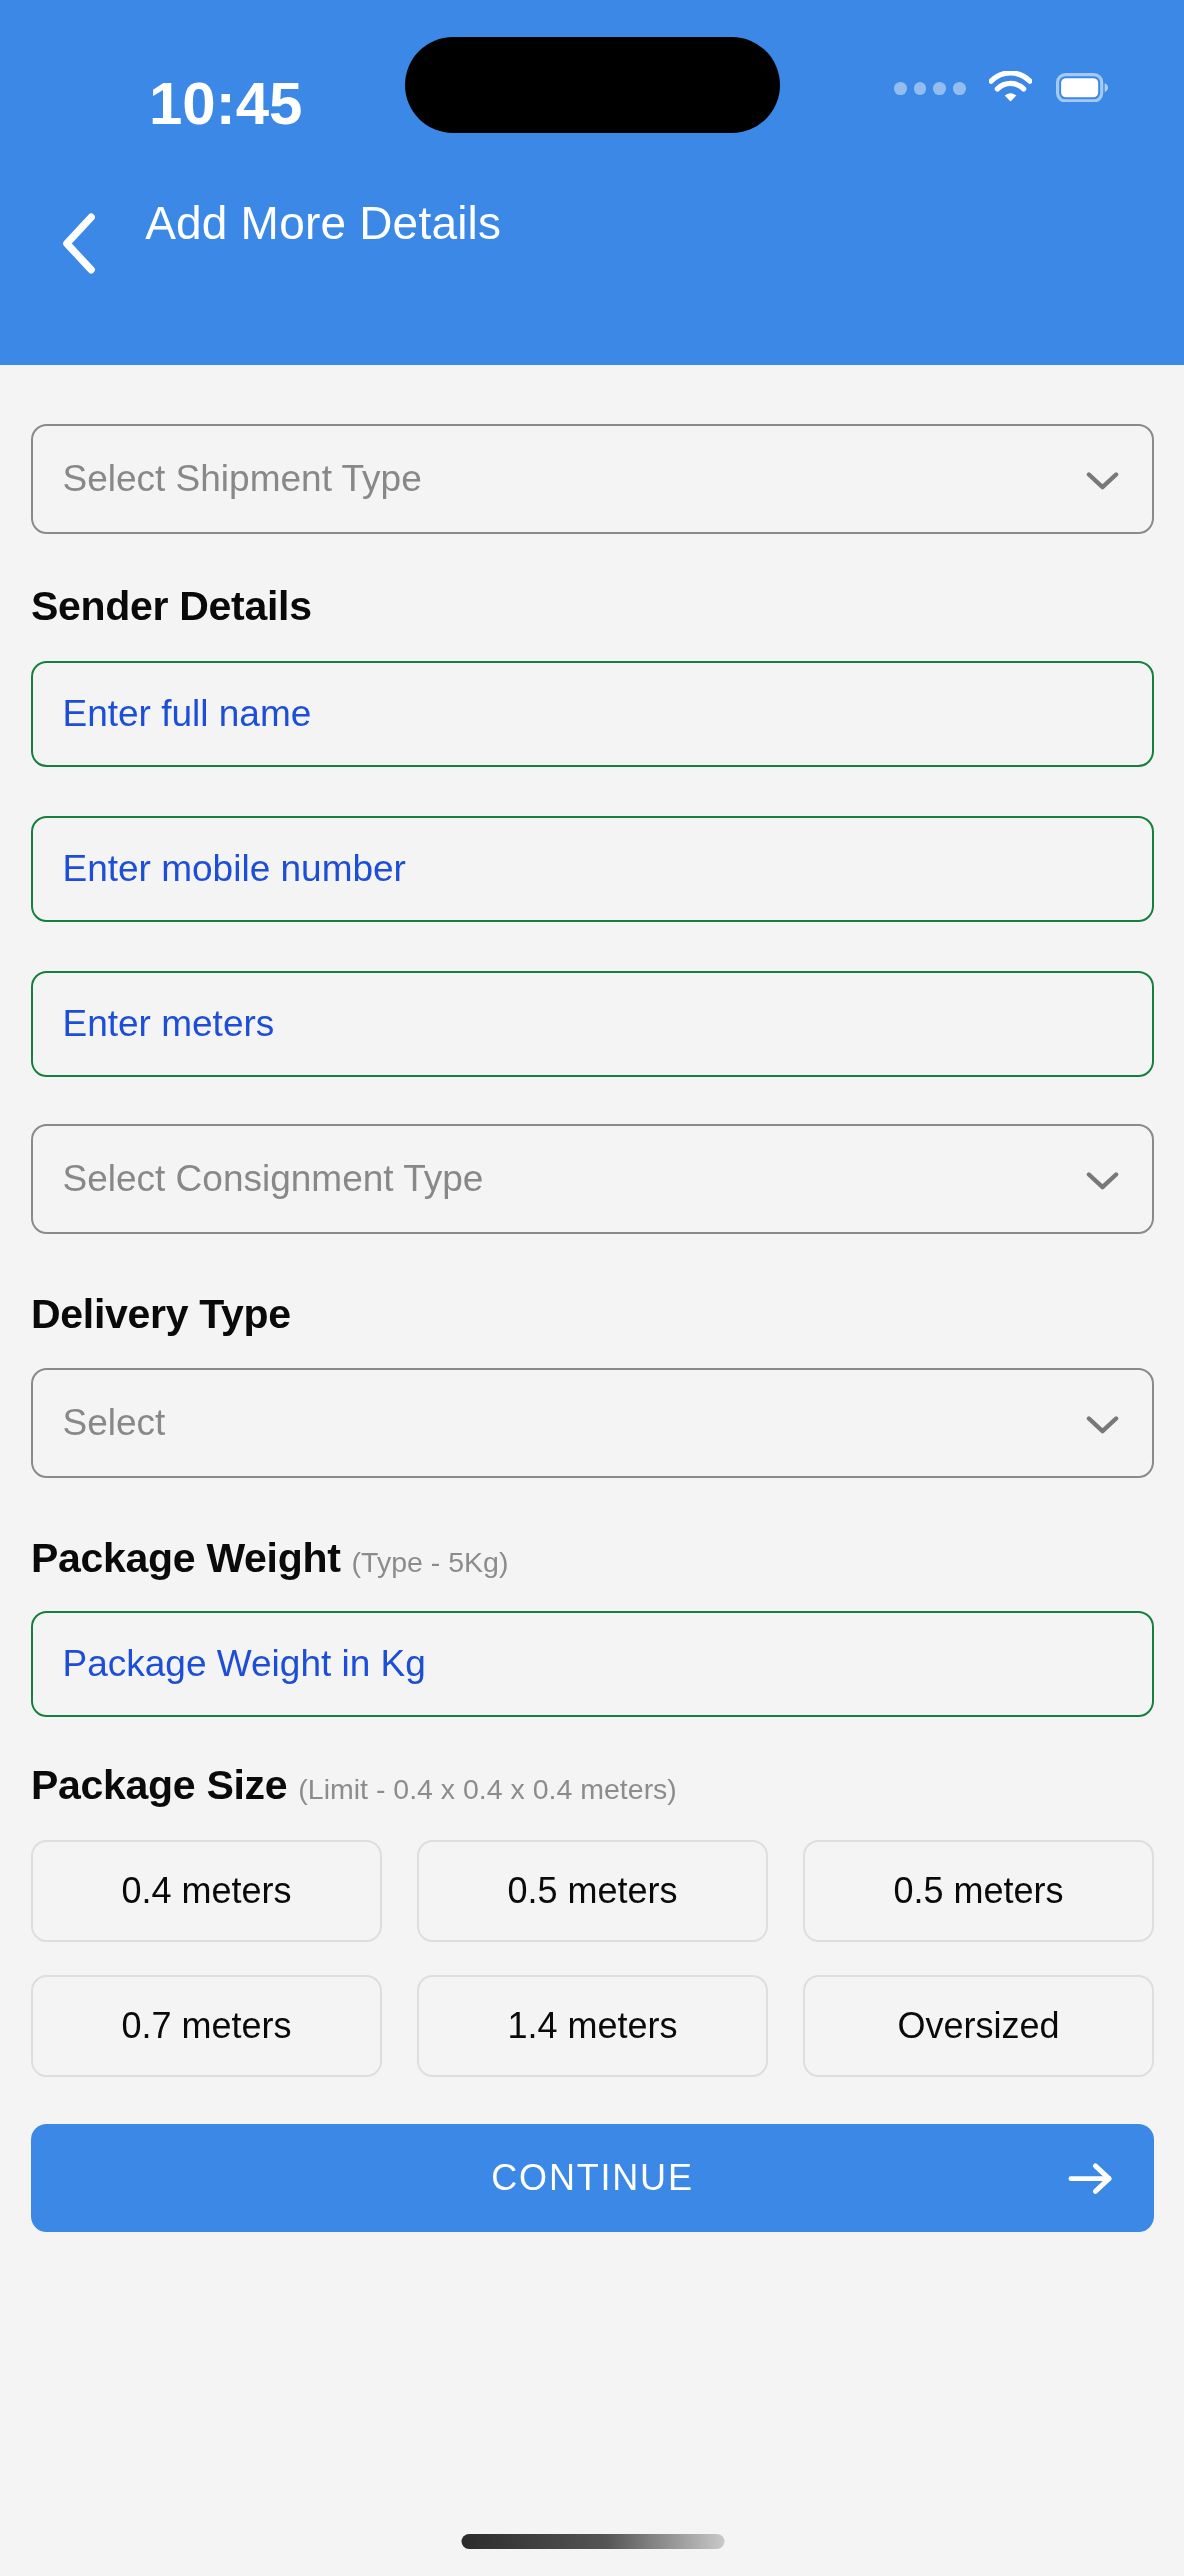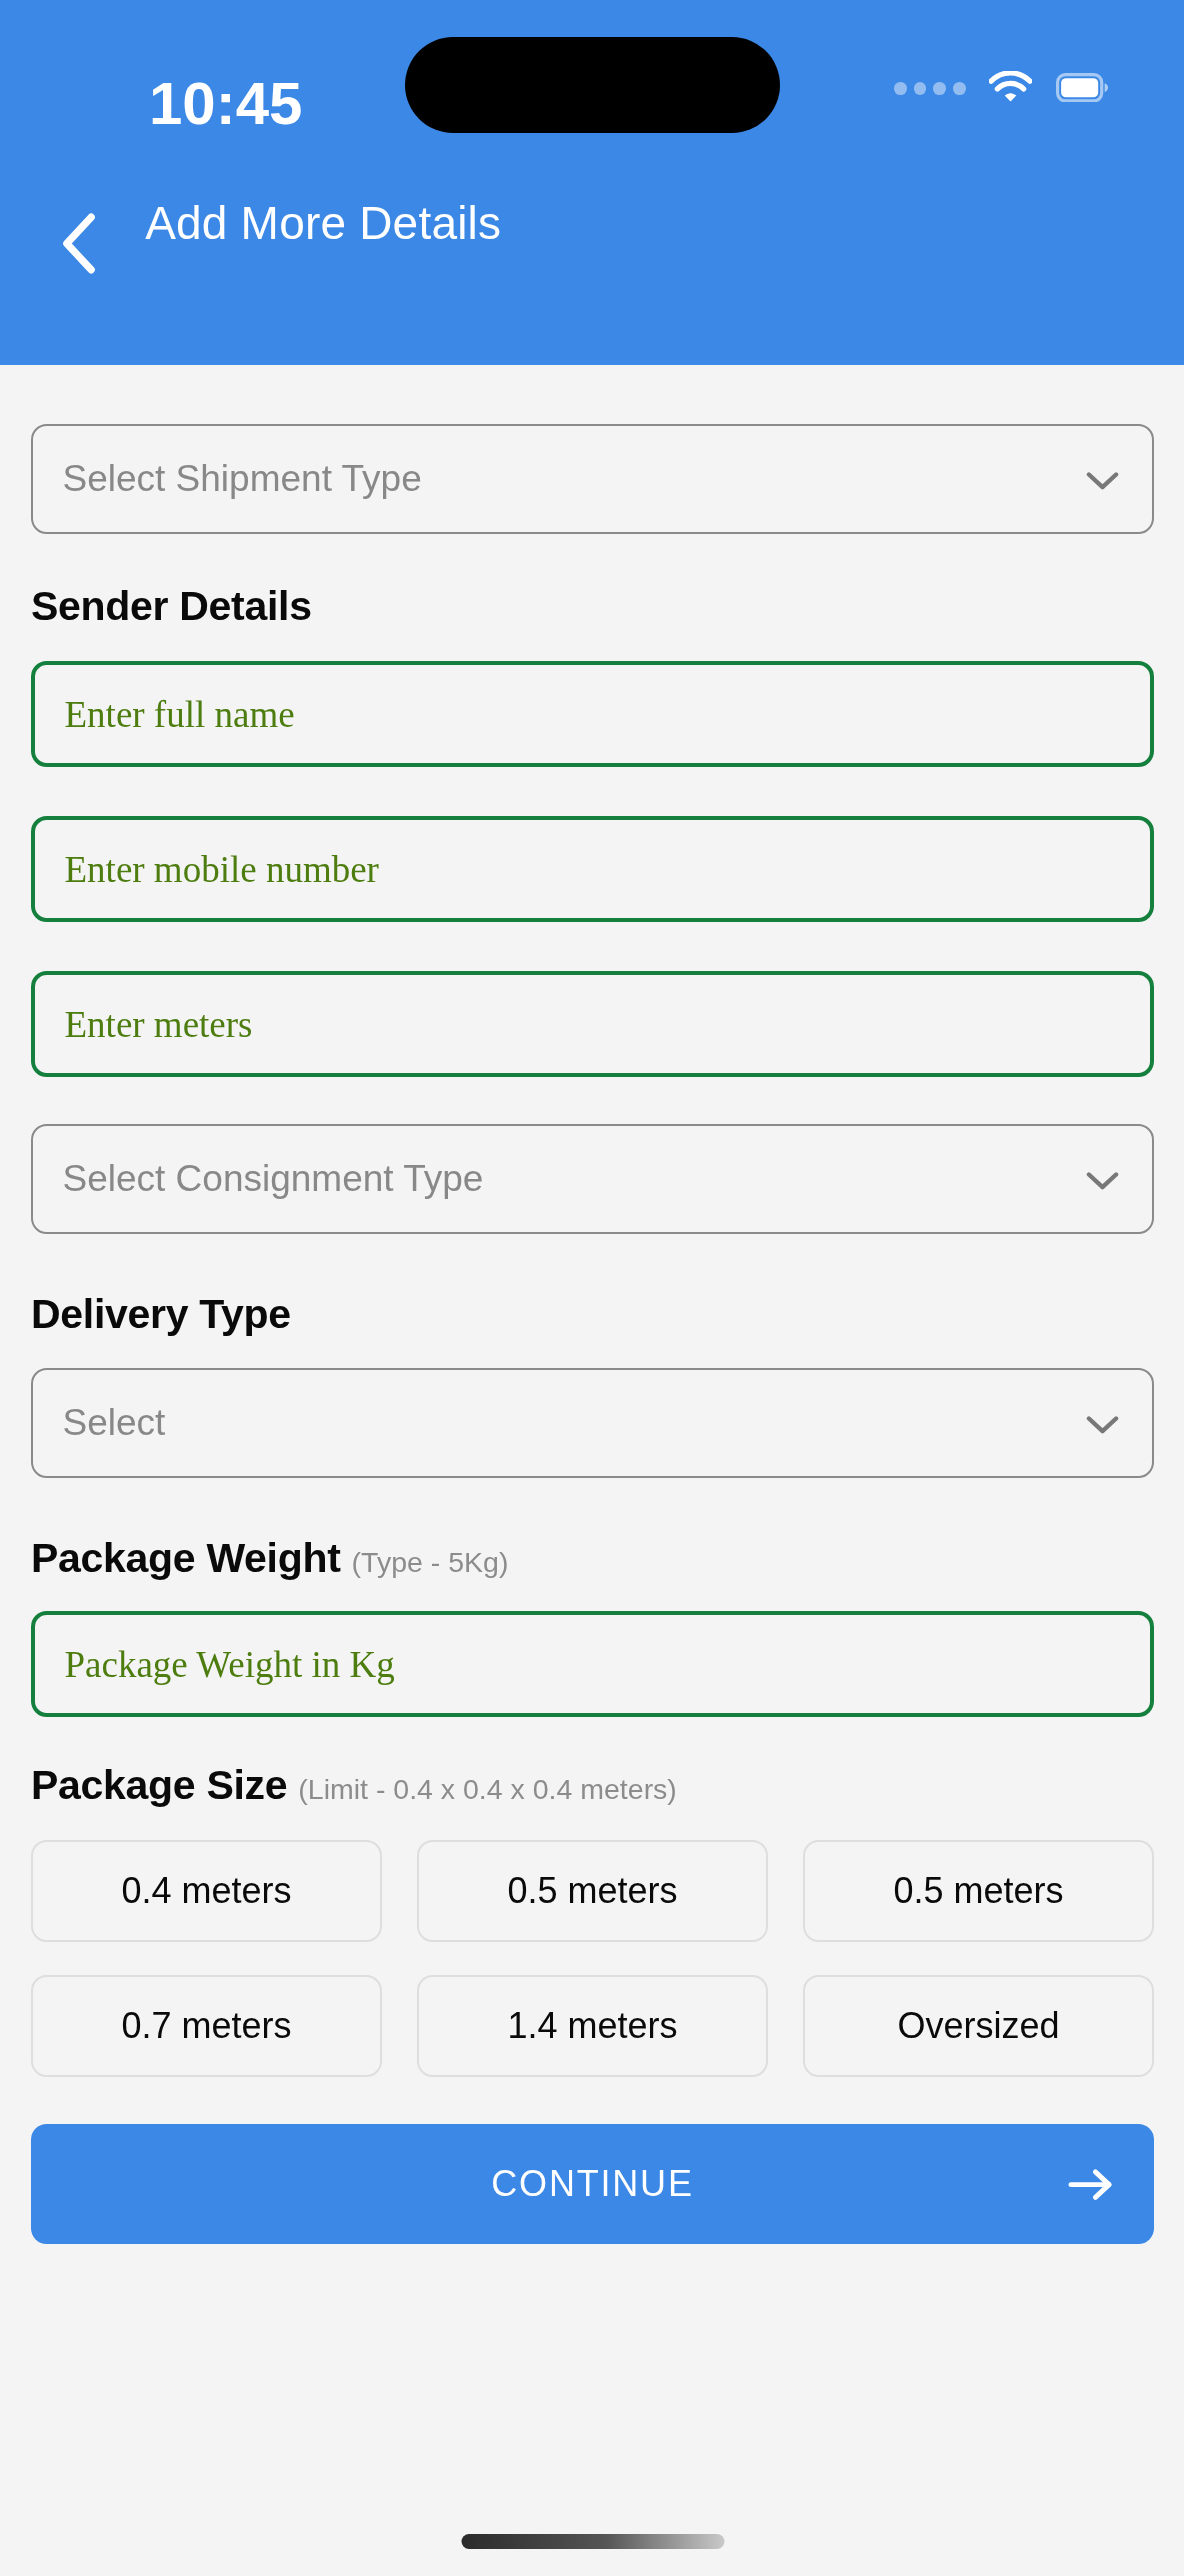--- a/index.html
+++ b/index.html
@@ -120,23 +120,22 @@
     height: 106px;
     border-radius: 15.7px;
     background: #f4f4f4;
     display: flex;
     align-items: center;
     padding: 0 29.5px;
     font-size: 37px;
   }
 
   .field.input {
-    border: 4px solid #15803d;
-    color: #4d7c0f;
-    font-family: Liberation Serif, serif;
+    border: 2px solid #15803d;
+    color: #1d4ed8;
   }
 
   .field.select {
     border: 2px solid #8a8a8a;
     color: #888888;
     justify-content: space-between;
     height: 110px;
   }
 
   .chev {
@@ -185,21 +184,21 @@
     justify-content: center;
     font-size: 36px;
     color: #0a0a0a;
     cursor: pointer;
   }
 
   
   .continue-btn {
     position: relative;
     width: 100%;
-    height: 120px;
+    height: 108px;
     border-radius: 15.7px;
     background: #3b88e6;
     display: flex;
     align-items: center;
     justify-content: center;
     cursor: pointer;
     border: none;
   }
   .continue-label {
     color: #ffffff;

